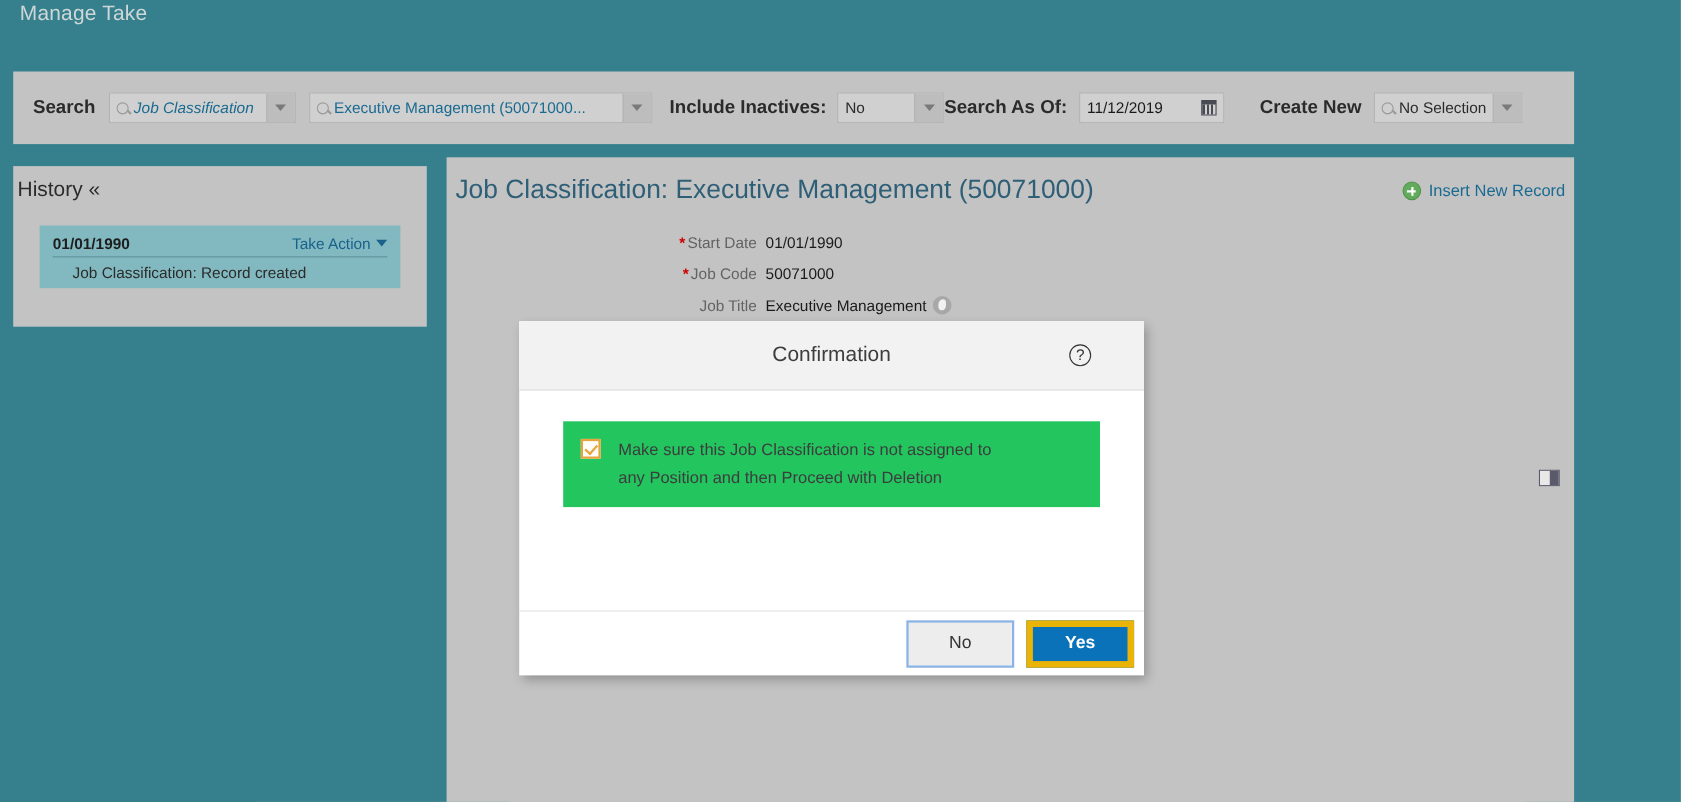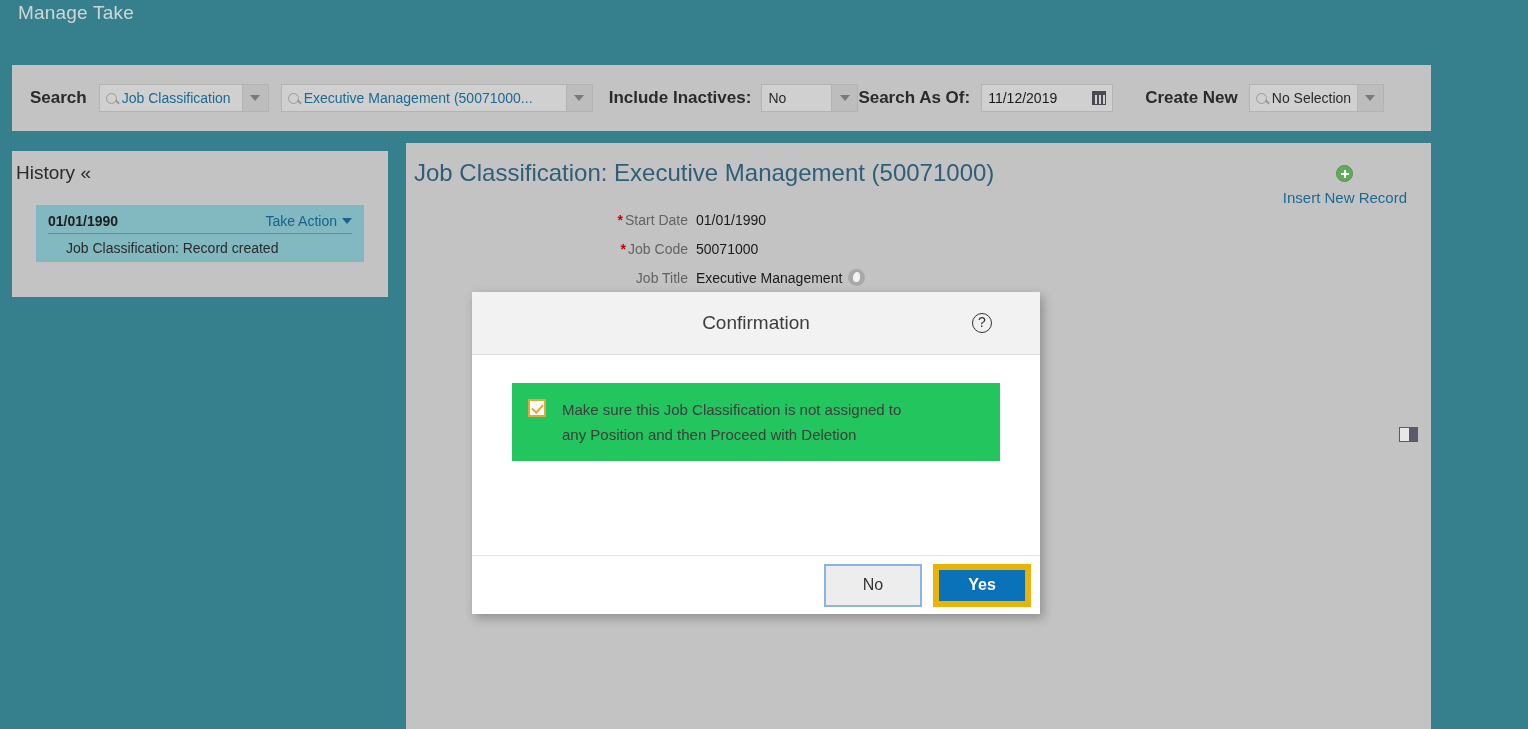--- a/index.html
+++ b/index.html
@@ -188,28 +188,27 @@
   #record-title {
     position: absolute;
     left: 8px;
     top: 16px;
     font-size: 24px;
     color: #2e5f77;
     white-space: nowrap;
   }
   #insert-new-record {
     position: absolute;
-    right: 24px;
+    right: 8px;
     top: 22px;
     display: flex;
     align-items: center;
     gap: 7px;
     font-size: 15px;
     color: #1a6a91;
-    flex-direction: column;
   }
   .plus-circle {
     width: 17px; height: 17px;
     border-radius: 50%;
     background: #63ab5c;
     border: 1px solid #4f934a;
     position: relative;
     box-sizing: border-box;
     flex: 0 0 auto;
   }
@@ -426,21 +425,21 @@
 </style>
 </head>
 <body>
 
 <div id="app-title">Manage Take</div>
 
 <div id="search-toolbar">
 
   <div class="tb-label" style="margin-left:18px;">Search</div>
 
-  <div class="combo" style="width:170px; margin-left:12px;">
+  <div class="combo" style="width:170px; margin-left:12px;font-style:italic;">
     <div class="cb-text">
       <span class="mag"></span>
       <span>Job Classification</span>
     </div>
     <div class="cb-arrow">
         <span class="tri-down"></span>
       </div>
   </div>
 
   <div class="combo" style="width:312px; margin-left:12px;">

